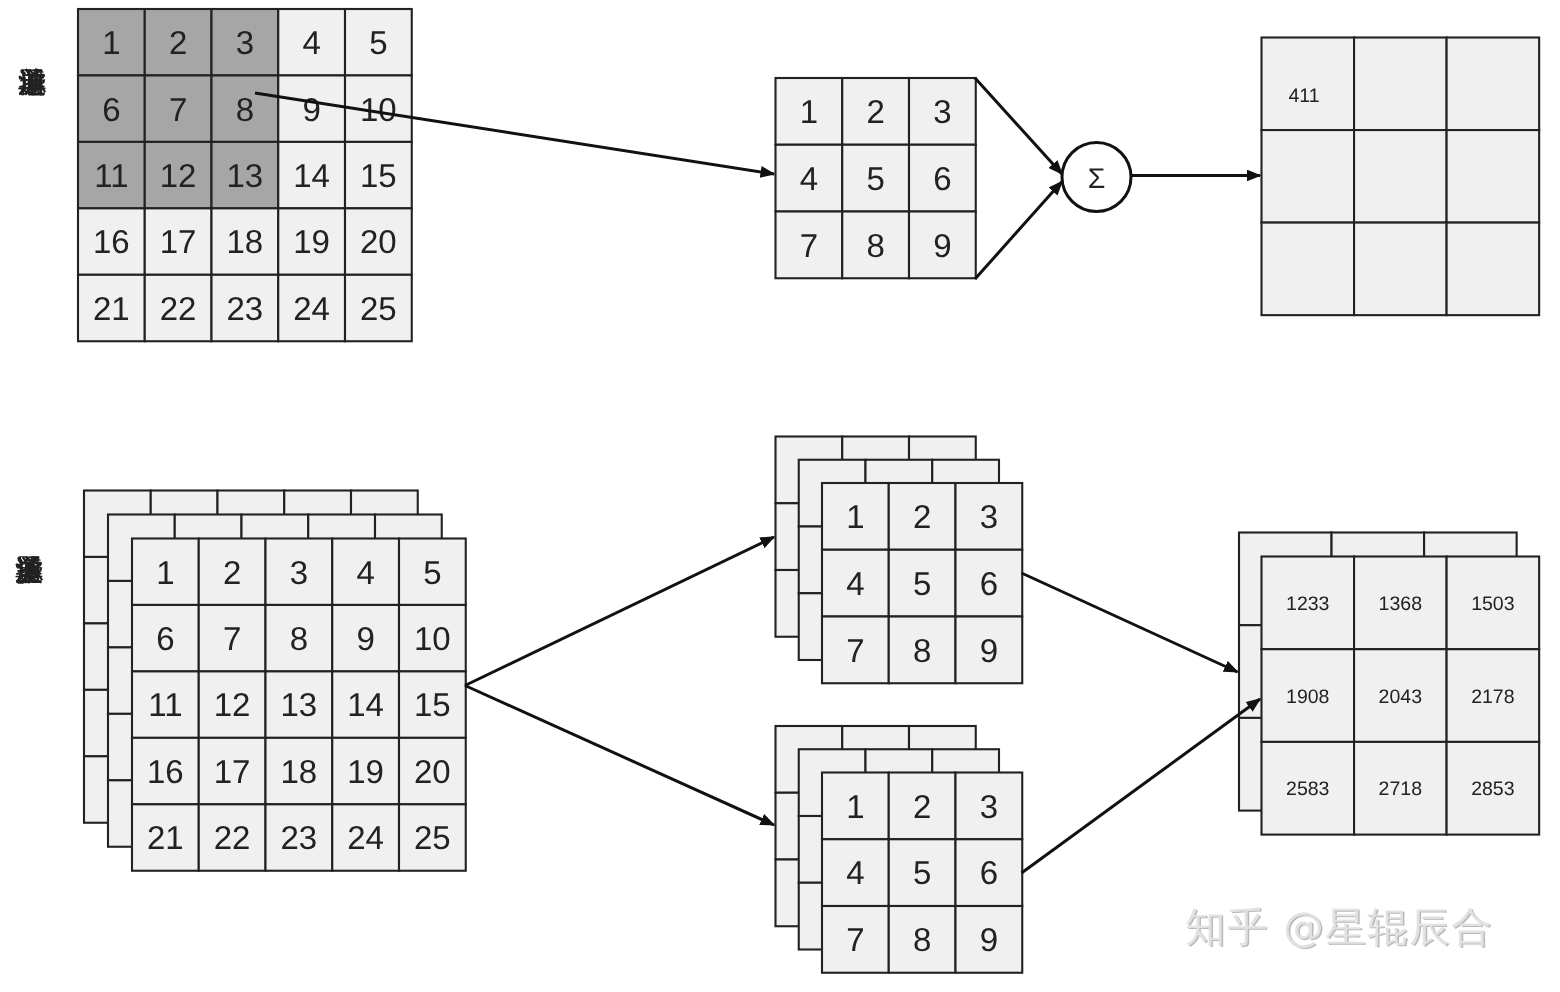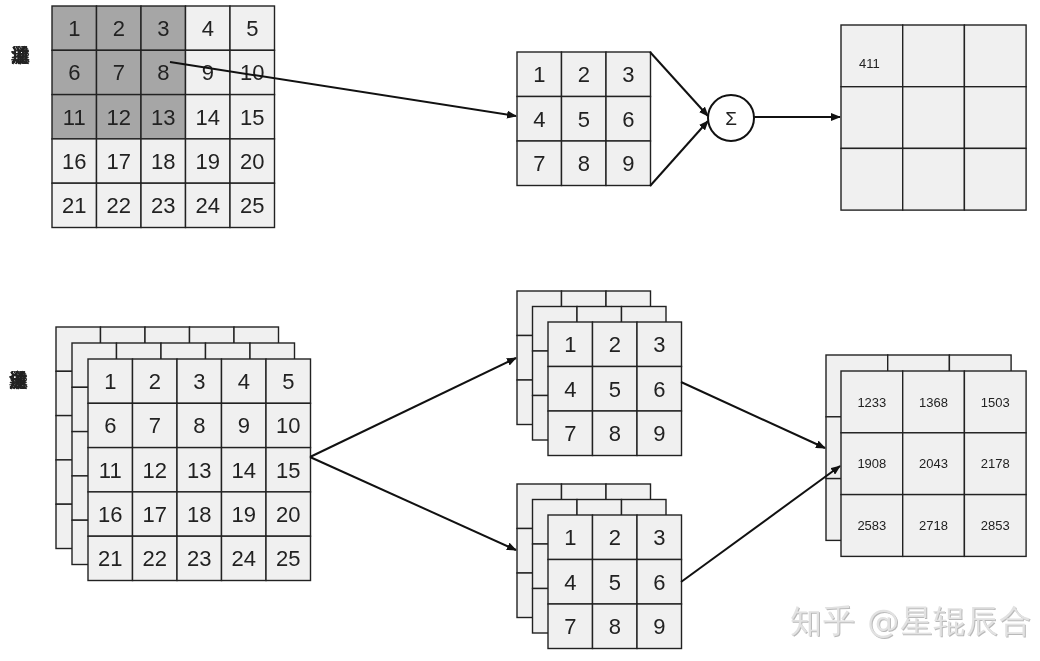--- a/index.html
+++ b/index.html
@@ -1,21 +1,21 @@
 <!DOCTYPE html>
 <html><head>
 <meta charset="utf-8">
 <style>
   html, body { margin: 0; padding: 0; background: #ffffff; }
   body { width: 1040px; height: 661px; position: relative; overflow: hidden; font-family: "DejaVu Sans", "Liberation Sans", sans-serif; }
   #stage { position: absolute; left: 0; top: 0; width: 1040px; height: 661px; }
   .side-label { position: absolute; font-size: 19px; line-height: 23.5px; color: #222; writing-mode: vertical-rl; text-orientation: upright; letter-spacing: 0px; font-family: "DejaVu Sans", sans-serif; }
   #label-top { left: 9px; top: 30px; }
   #label-bottom { left: 7px; top: 355px; }
-  .watermark { position: absolute; left: 790px; top: 600px; font-size: 32px; color: #e2e2e2; text-shadow: 1px 1px 0 #b9b9b9, -1px -1px 0 #ffffff; font-family: "DejaVu Sans", sans-serif; letter-spacing: 1px; }
+  .watermark { position: absolute; left: 790px; top: 600px; font-size: 27px; color: #e2e2e2; text-shadow: 1px 1px 0 #b9b9b9, -1px -1px 0 #ffffff; font-family: "DejaVu Sans", sans-serif; letter-spacing: 1px; }
   svg text { font-family: "Liberation Sans", "DejaVu Sans", sans-serif; fill: #222; }
 </style>
 </head>
 <body>
 
 <div id="label-top" class="side-label">单通道单滤波器</div>
 <div id="label-bottom" class="side-label">多单通道多滤波器</div>
 
 <svg id="stage" xmlns="http://www.w3.org/2000/svg" width="1040" height="661" viewBox="0 0 1040 661">
   <defs>

